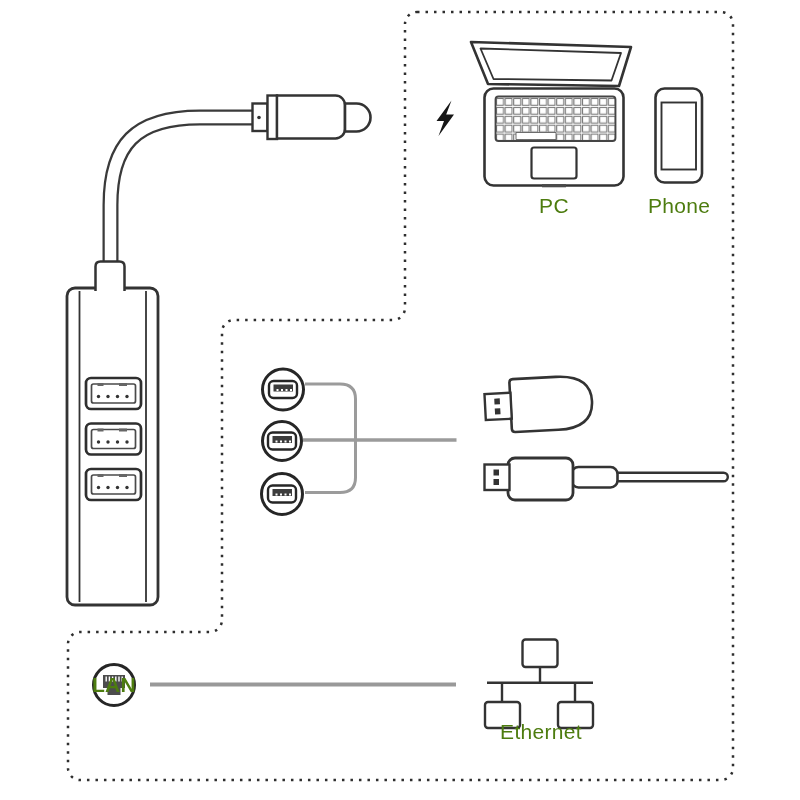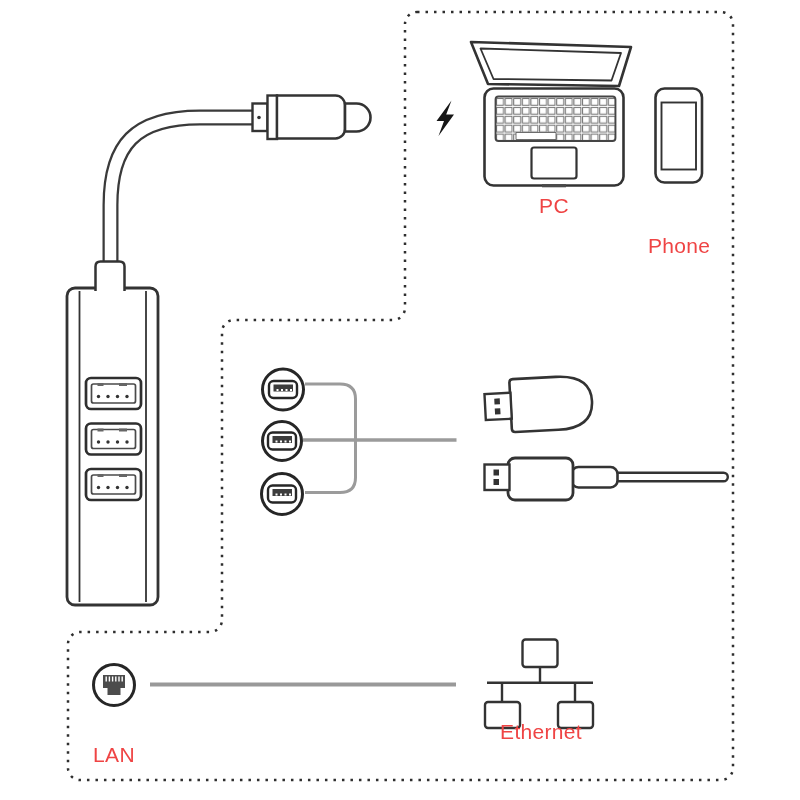--- a/index.html
+++ b/index.html
@@ -3,21 +3,21 @@
 <meta charset="utf-8">
 <style>
   html,body{margin:0;padding:0;background:#fff;}
   #canvas{
     position:relative;width:800px;height:800px;background:#ffffff;overflow:hidden;
     font-family:"Liberation Sans", sans-serif;
   }
   #art{position:absolute;left:0;top:0;}
   .lbl{
     position:absolute;transform:translate(-50%,-50%);
-    font-size:21px;color:#ef4444;letter-spacing:0.3px;white-space:nowrap;
+    font-size:21px;color:#4d7c0f;letter-spacing:0.3px;white-space:nowrap;
   }
 </style>
 </head>
 <body>
 
 <div id="canvas">
 
   <svg id="art" width="800" height="800" viewBox="0 0 800 800">
     <defs>
       <pattern id="keys" x="496" y="98" width="8.6" height="8.9" patternUnits="userSpaceOnUse">
@@ -184,17 +184,17 @@
       <line x1="487" y1="682.8" x2="593" y2="682.8" stroke-width="2.6"></line>
       <line x1="502" y1="682.8" x2="502" y2="703"></line>
       <line x1="575" y1="682.8" x2="575" y2="703"></line>
       <rect x="522.5" y="639.5" width="35" height="27.5" rx="3"></rect>
       <rect x="485" y="702" width="35" height="26" rx="3"></rect>
       <rect x="558" y="702" width="35" height="26" rx="3"></rect>
     </g>
   </svg>
 
   <div class="lbl" style="left:554px;top:206px;">PC</div>
-  <div class="lbl" style="left:679px;top:206px;margin-top:40px;">Phone</div>
-  <div class="lbl" style="left:114px;top:755px;">LAN</div>
+  <div class="lbl" style="left:679px;top:206px;">Phone</div>
+  <div class="lbl" style="left:114px;top:685px;font-weight:bold;">LAN</div>
   <div class="lbl" style="left:541px;top:732px;">Ethernet</div>
 
 </div>
 
 </body></html>

